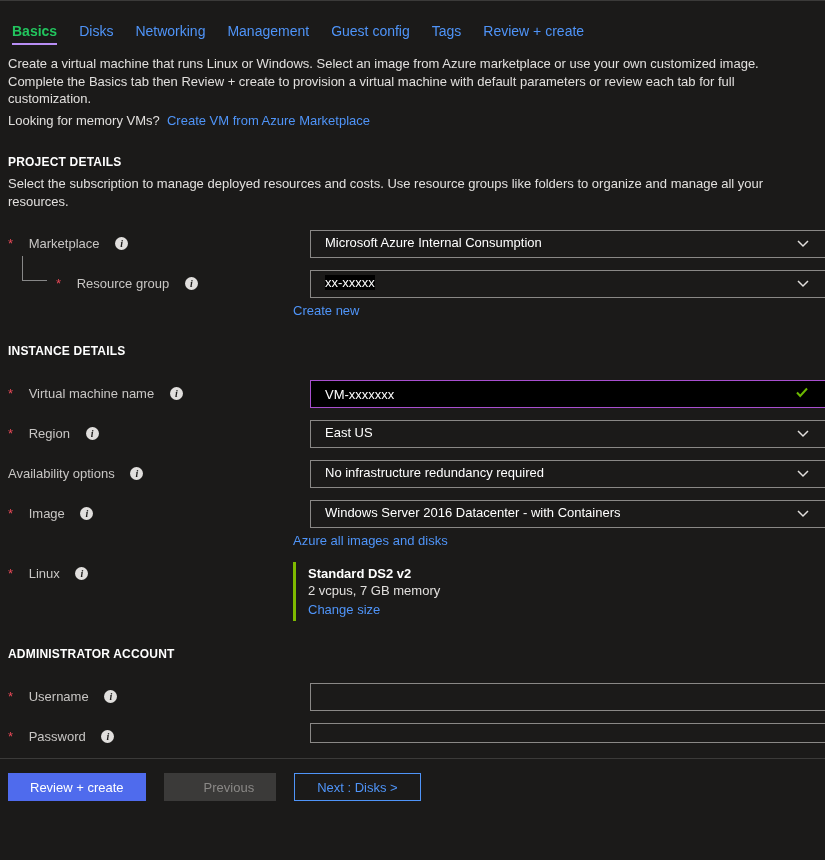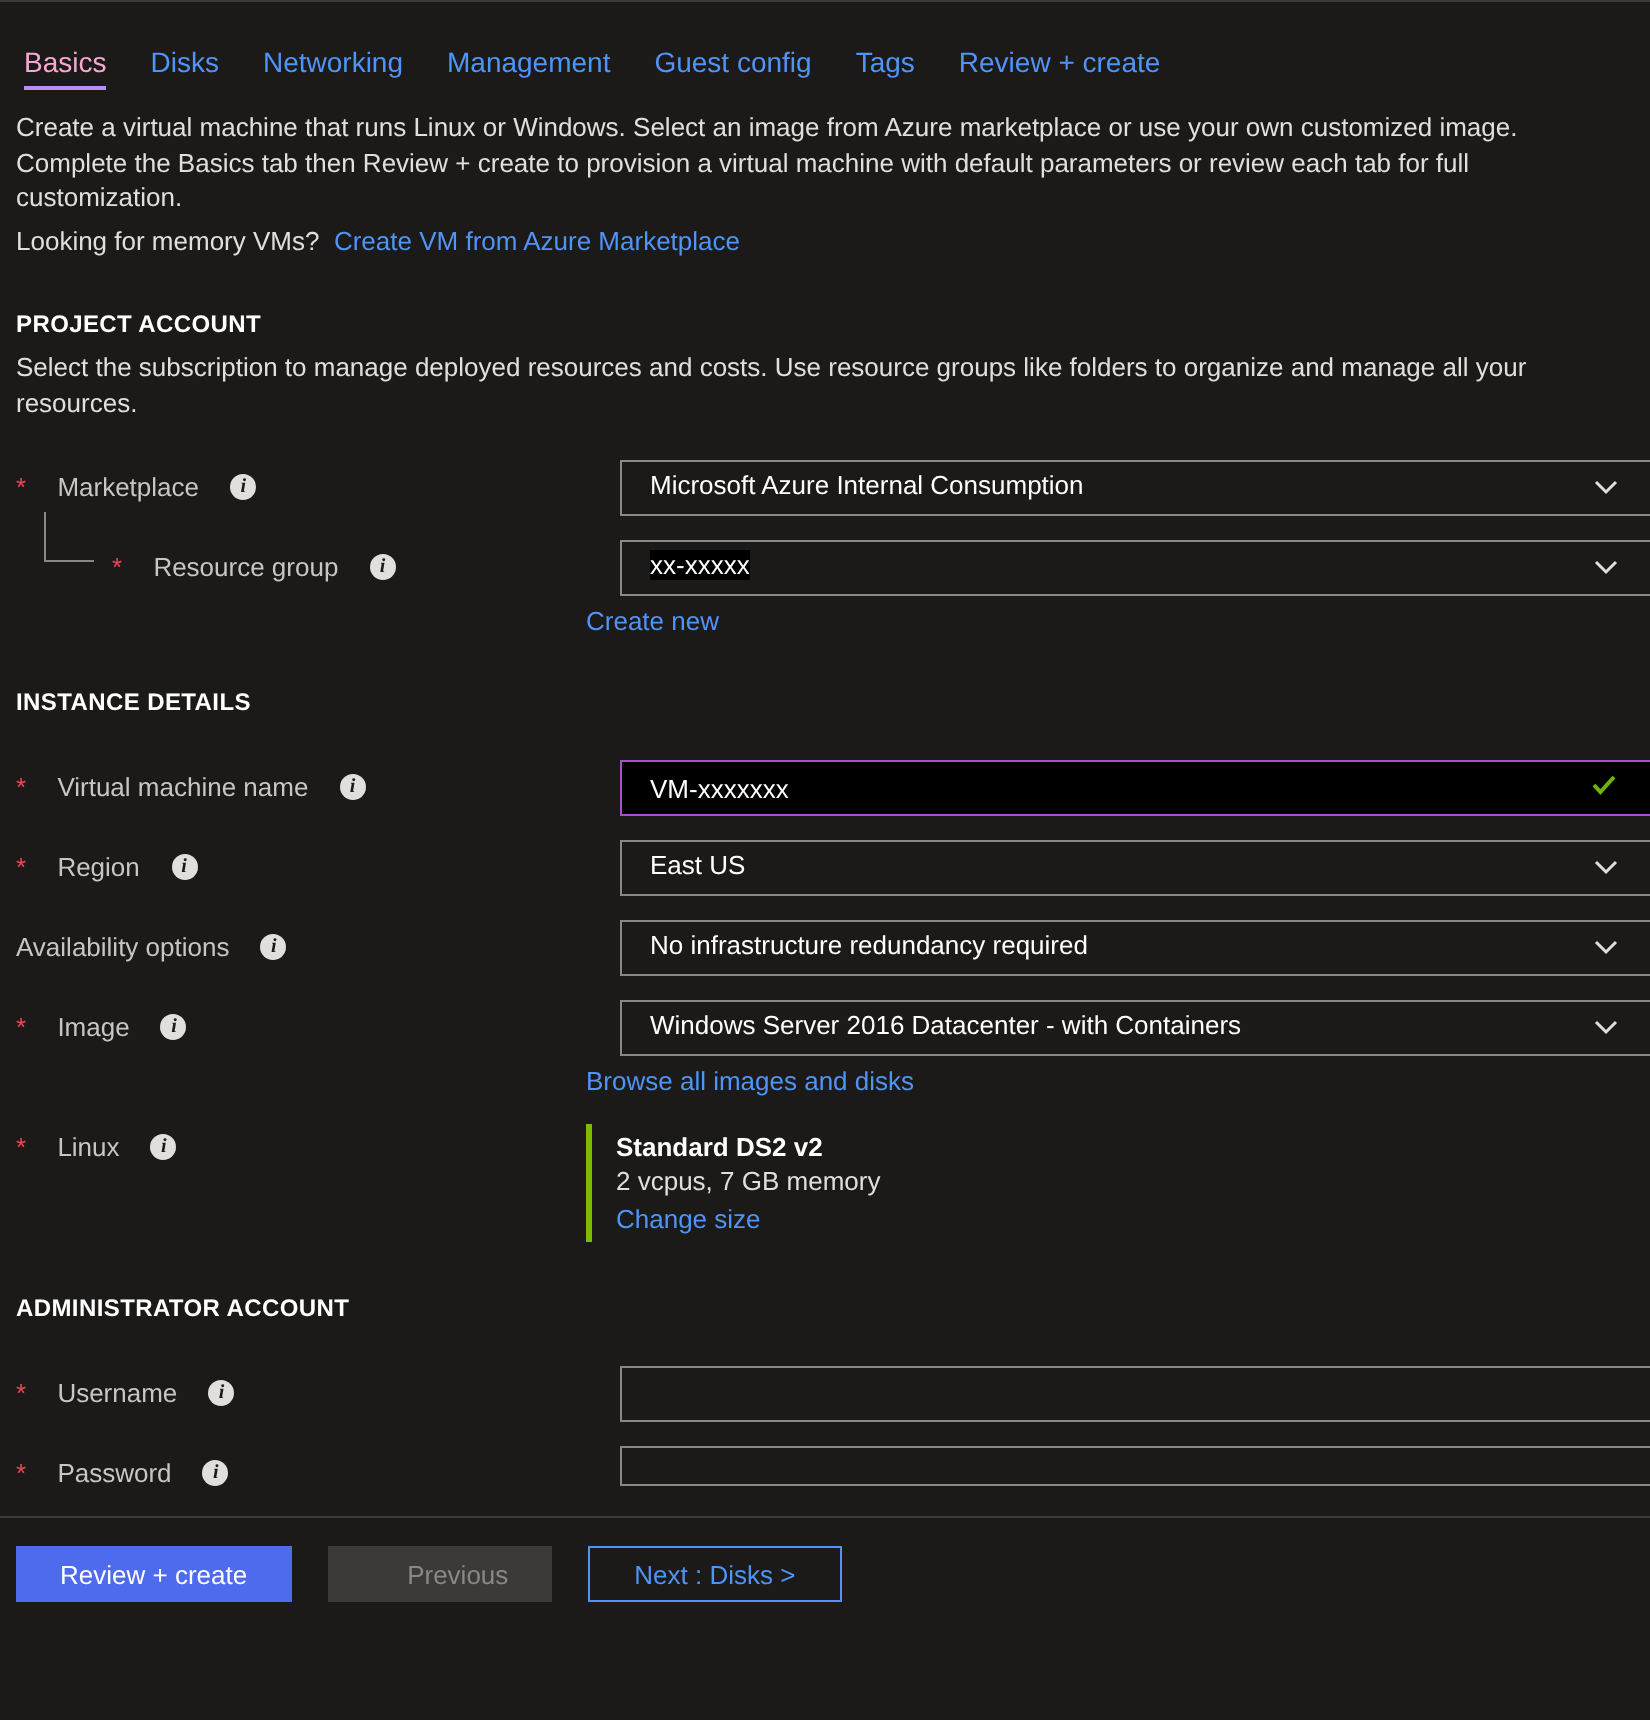--- a/index.html
+++ b/index.html
@@ -1,21 +1,21 @@
 <!DOCTYPE html>
 <html><head>
 <meta charset="utf-8">
 <style>
   html,body{margin:0;padding:0;background:#1b1a19;color:#e1dfdd;font-family:"Segoe UI",Arial,sans-serif;font-size:13px;width:825px;}
   .page{width:825px;box-sizing:border-box;}
   h1{font-size:20px;font-weight:600;color:#fff;margin:0;padding:12px 8px;}
   .rule{border:none;border-top:1px solid #3b3a39;margin:0;}
   .tabs{display:flex;gap:22px;padding:22px 12px 8px;font-size:14px;}
   .tab{color:#4f94f8;cursor:pointer;position:relative;}
-  .tab.active{color:#f9a8d4;}
+  .tab.active{color:#22c55e;font-weight:bold;}
   .tab.active::after{content:"";position:absolute;left:0;right:0;bottom:-6px;height:2px;background:#b88ef5;}
   .intro{padding:8px 8px 4px;line-height:1.35;}
   .link{color:#4f94f8;cursor:pointer;}
   .q{margin-top:4px;}
   .section-title{font-size:12px;font-weight:700;letter-spacing:.2px;color:#fff;padding:22px 8px 6px;}
   .section-desc{padding:0 8px 4px;line-height:1.35;}
   .form{padding:4px 8px;}
   .row{display:flex;align-items:flex-start;margin-top:12px;}
   .row.indent .lbl{padding-left:48px;position:relative;}
   .row.indent .lbl::before{content:"";position:absolute;left:14px;top:-14px;width:24px;height:24px;border-left:1px solid #888;border-bottom:1px solid #888;}
@@ -59,21 +59,21 @@
 </div>
 
 <div class="intro">
   <div>Create a virtual machine that runs Linux or Windows. Select an image from Azure marketplace or use your own customized image. Complete the Basics tab then Review + create to provision a virtual machine with default parameters or review each tab for full customization.</div>
   <div class="q">
     <span>Looking for memory VMs?</span>
     &nbsp;<span class="link">Create VM from Azure Marketplace</span>
   </div>
 </div>
 
-<div class="section-title">PROJECT ACCOUNT</div>
+<div class="section-title">PROJECT DETAILS</div>
 <div class="section-desc">Select the subscription to manage deployed resources and costs. Use resource groups like folders to organize and manage all your resources.</div>
 
 <div class="form">
   <div class="row">
     <div class="lbl"><span class="req">*</span>&nbsp;<span>Marketplace</span>&nbsp;<span class="info">i</span></div>
     <div class="ctrl">
       <div class="sel-wrap">
         <div class="select">Microsoft Azure Internal Consumption</div>
         <span class="chev">
               <svg width="12" height="12" viewBox="0 0 12 12">
@@ -147,21 +147,21 @@
     <div class="lbl"><span class="req">*</span>&nbsp;<span>Image</span>&nbsp;<span class="info">i</span></div>
     <div class="ctrl">
       <div class="sel-wrap">
         <div class="select">Windows Server 2016 Datacenter - with Containers</div>
         <span class="chev">
               <svg width="12" height="12" viewBox="0 0 12 12">
                 <path d="M1 3l5 5 5-5" stroke="#e1dfdd" stroke-width="1.5" fill="none"></path>
               </svg>
             </span>
       </div>
-      <div class="sublink link">Browse all images and disks</div>
+      <div class="sublink link">Azure all images and disks</div>
     </div>
   </div>
 
   <div class="row">
     <div class="lbl"><span class="req">*</span>&nbsp;<span>Linux</span>&nbsp;<span class="info">i</span></div>
     <div class="ctrl">
       <div class="sizebox">
         <div class="t">Standard DS2 v2</div>
         <div class="d">2 vcpus, 7 GB memory</div>
         <div class="c link">Change size</div>

